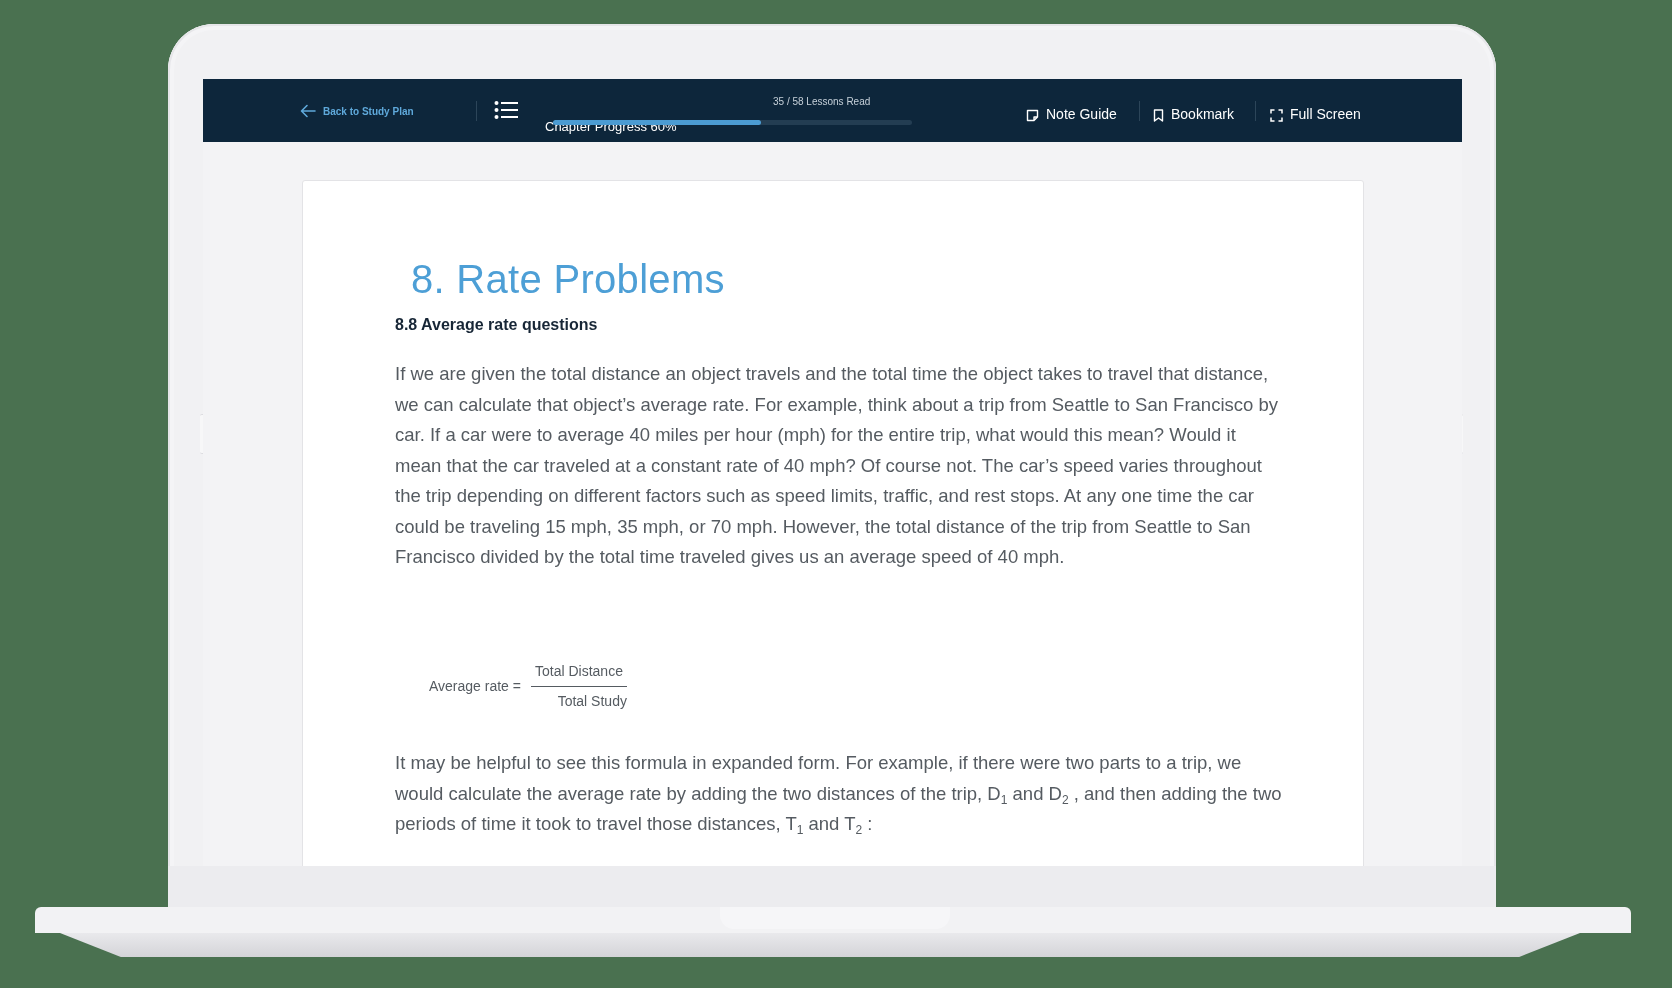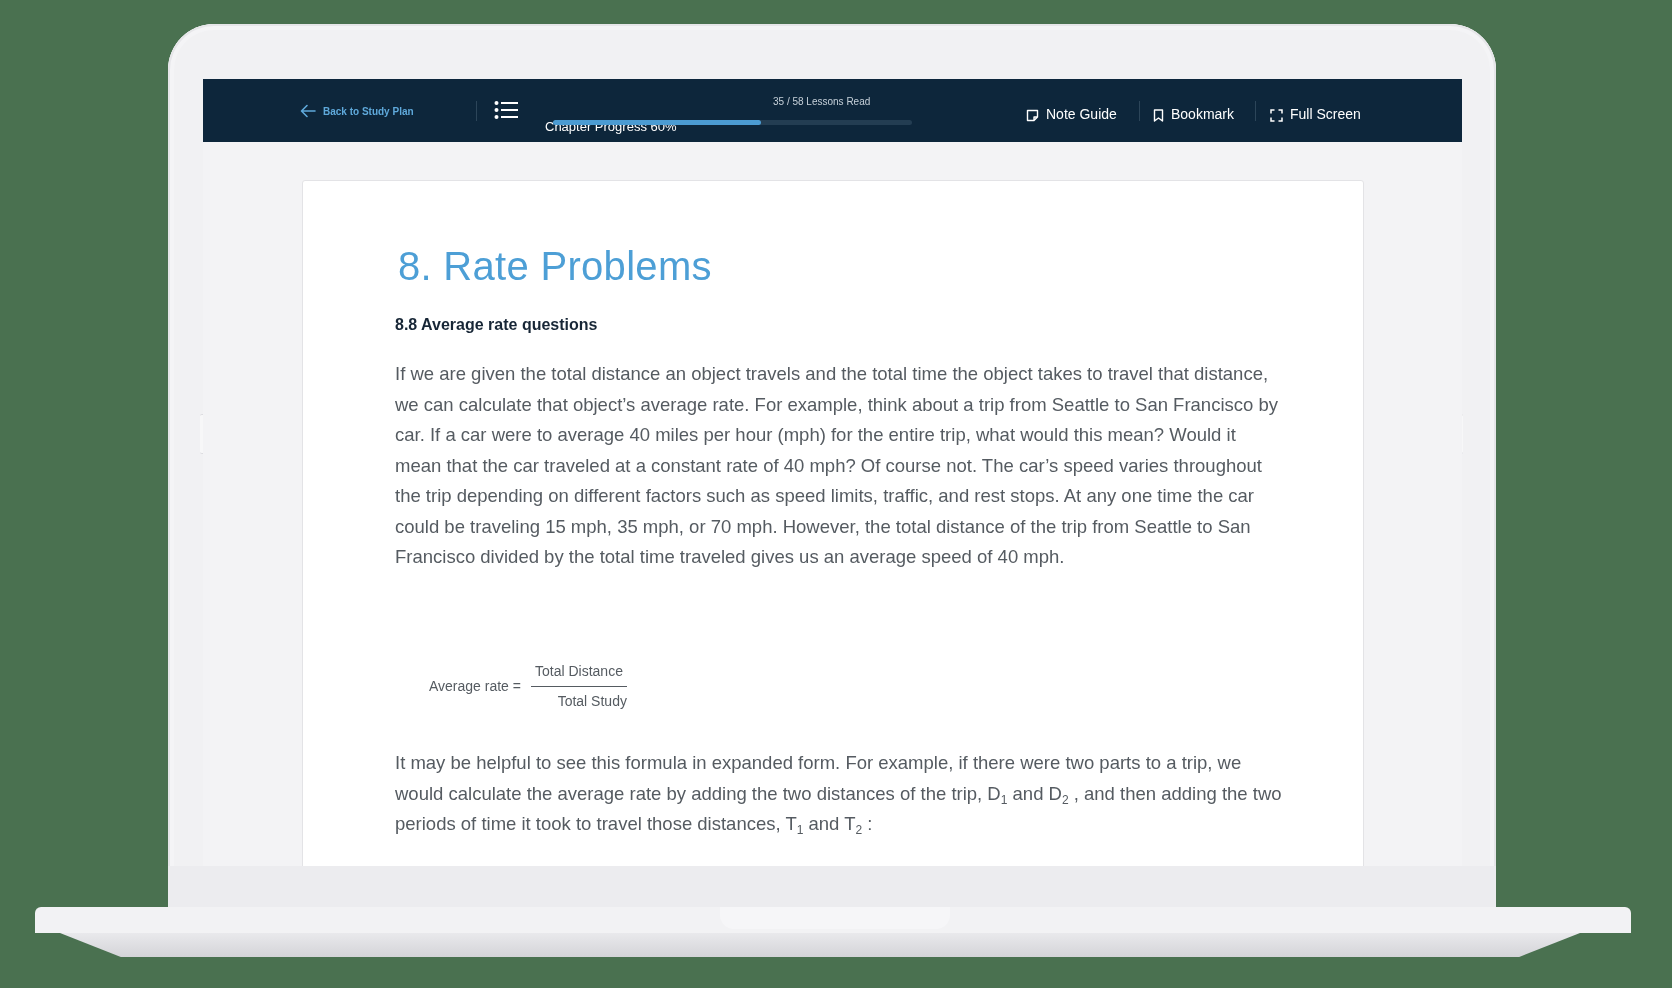--- a/index.html
+++ b/index.html
@@ -33,21 +33,21 @@
   .progress-label { position:absolute; left:342px; top:17px; color:#ffffff; font-size:13px;margin-top:23px; }
   .lessons-read { position:absolute; left:570px; top:17px; color:#c6d0d9; font-size:10px; }
   .bar-track { position:absolute; left:350px; top:41px; width:359px; height:5px; background:#233d52; border-radius:3px; }
   .bar-fill { position:absolute; left:0; top:0; height:5px; background:#4b9bd2; border-radius:3px; }
   .nav-btn { position:absolute; top:21px; height:22px; display:flex; align-items:flex-end; gap:7px; color:#ffffff; font-size:14px; cursor:pointer; }
 
   .card {
     position:absolute; left:99px; top:101px; width:1060px; height:720px; background:#ffffff;
     border:1px solid #e3e3e6; border-radius:3px;
   }
-  .title { position:absolute; left:92px; top:60px; color:#4d9fd6; font-size:40px; font-weight:normal; letter-spacing:0.3px; margin:3px; }
+  .title { position:absolute; left:92px; top:60px; color:#4d9fd6; font-size:40px; font-weight:normal; letter-spacing:0.3px; margin:16px; }
   .subtitle { position:absolute; left:92px; top:135px; color:#172636; font-size:16px; font-weight:bold; margin:0; }
   .para { position:absolute; left:92px; width:890px; color:#555b61; font-size:18.5px; line-height:30.5px; margin:0; }
   .p1 { top:178px; }
   .p2 { top:428px; }
   .formula { position:absolute; left:126px; top:474px; height:62px; display:flex; align-items:center; color:#555b61; font-size:14px; }
   .frac { display:inline-flex; flex-direction:column; align-items:flex-end; margin-left:10px; }
   .frac .num { padding:0 4px 2px; border-bottom:1.5px solid #555b61; line-height:26px; }
   .frac .den { line-height:28px; }
   .p3 { top:567px; }
   sub { font-size:12px; vertical-align:-4px; line-height:0; }

